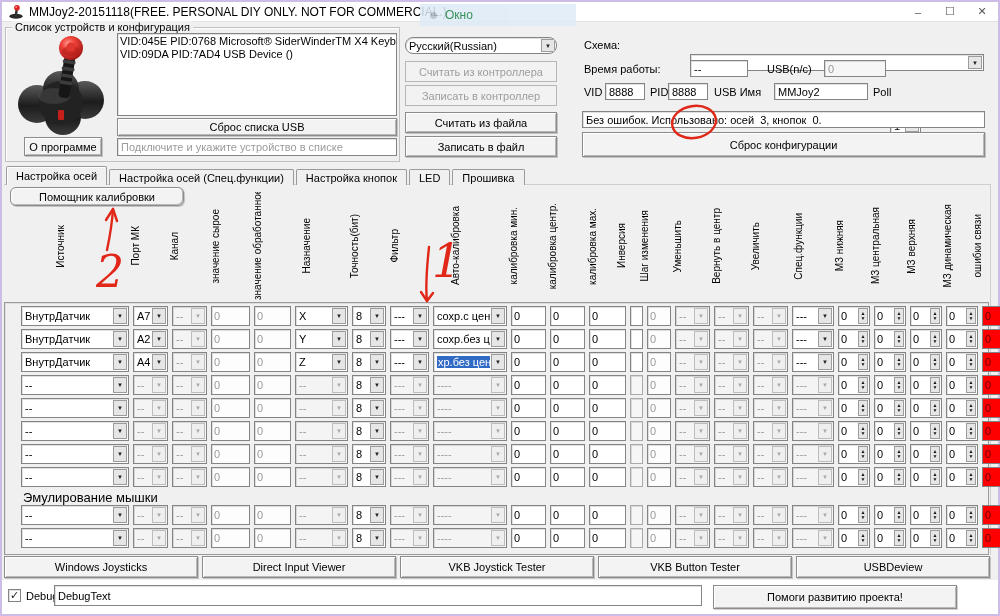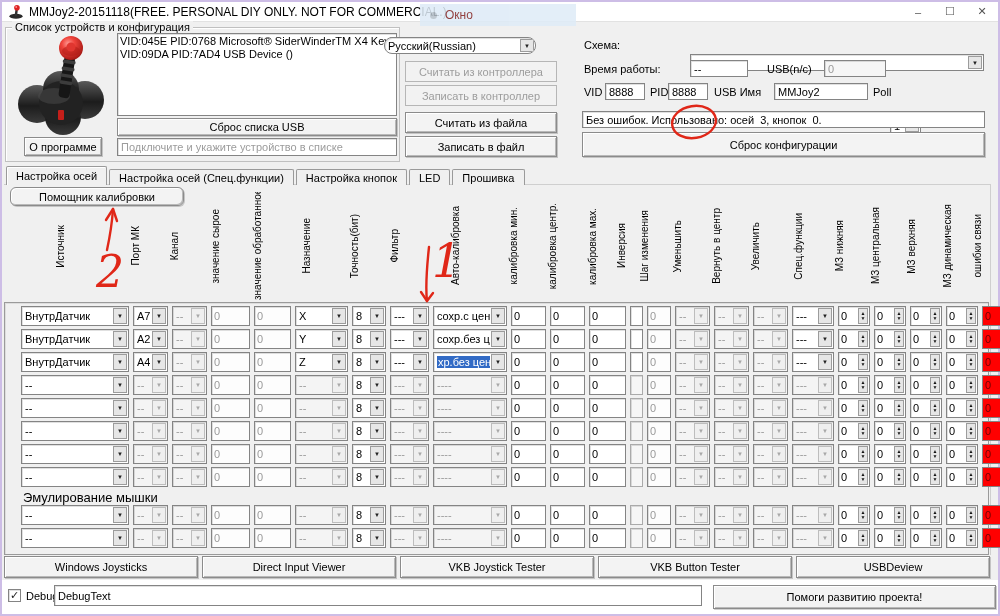--- a/index.html
+++ b/index.html
@@ -7,21 +7,21 @@
   .window{position:relative;width:1000px;height:616px;background:#f0f0f0;overflow:hidden;
           box-shadow:inset 0 0 0 2px #cdbde6;}
   
   .titlebar{position:absolute;left:2px;top:0;right:2px;height:22px;background:#fff;
             display:flex;align-items:center;border-top:2px solid #cdbde6;border-bottom:1px solid #e2e2e2;}
   .titlebar .ticon{width:16px;height:15px;margin:0 5px 0 6px;flex:0 0 auto;}
   .titlebar .ttext{font-size:12px;color:#000;white-space:nowrap;}
   .wctrls{margin-left:auto;display:flex;height:100%;}
   .wbtn{width:32px;display:flex;align-items:center;justify-content:center;font-size:11px;color:#555;}
   .ghost{position:absolute;left:420px;top:4px;width:156px;height:22px;background:#deebf7;opacity:.85;
-         display:flex;align-items:center;font-size:12px;color:#7f1d1d;z-index:5;}
+         display:flex;align-items:center;font-size:12px;color:#15803d;z-index:5;}
   .ghost .dot{width:7px;height:7px;border-radius:50%;background:#b4bfc9;margin:0 8px 0 10px;}
   
   .client{position:absolute;left:2px;top:22px;width:996px;height:592px;background:#f0f0f0;}
   .abs{position:absolute;}
   .lbl{font-size:11px;color:#000;white-space:nowrap;}
   
   .gbox{border:1px solid #c0c0c0;box-shadow:inset 1px 1px 0 #fff;}
   .gbox-label{position:absolute;top:-7px;left:6px;background:#f0f0f0;padding:0 3px;font-size:11px;}
   
   .tbx,.combo,.listbox,.field{background:#fff;border:1px solid #848484;
@@ -151,21 +151,21 @@
       </g>
     </svg>
     <div class="abs listbox" style="left:115px;top:11px;width:280px;height:83px;">
       <div class="li">VID:045E PID:0768 Microsoft® SiderWinderTM X4 Keyboard ()</div>
       <div class="li">VID:09DA PID:7AD4 USB Device ()</div>
     </div>
     <div class="abs btn" style="left:115px;top:96px;width:280px;height:18px;">Сброс списка USB</div>
     <div class="abs btn" style="left:22px;top:115px;width:78px;height:19px;">О программе</div>
     <input class="abs field" style="left: 115px; top: 116px; width: 280px; height: 18px;" placeholder="Подключите и укажите устройство в списке">
 
-    <div class="abs combo" style="left:382px;top:15px;width:152px;height:17px;border-radius:8px;">
+    <div class="abs combo" style="left:403px;top:15px;width:152px;height:17px;border-radius:8px;">
       <span class="cv">Русский(Russian)</span>
       <span class="ca">▼</span>
     </div>
     <div class="abs btn dis" style="left:403px;top:39px;width:152px;height:21px;">Считать из контроллера</div>
     <div class="abs btn dis" style="left:403px;top:63px;width:152px;height:21px;">Записать в контроллер</div>
     <div class="abs btn" style="left:403px;top:90px;width:152px;height:21px;">Считать из файла</div>
     <div class="abs btn" style="left:403px;top:114px;width:152px;height:21px;">Записать в файл</div>
 
     <span class="abs lbl" style="left:582px;top:17px;">Схема:</span>
     <div class="abs combo" style="left:688px;top:15px;width:294px;height:17px;">
@@ -1181,21 +1181,21 @@
       <div class="btn">Direct Input Viewer</div>
       <div class="btn">VKB Joystick Tester</div>
       <div class="btn">VKB Button Tester</div>
       <div class="btn">USBDeview</div>
     </div>
 
     <div class="wstrip">
       <div class="cb abs" style="left:6px;top:9px;">✓</div>
       <span class="abs lbl" style="left:24px;top:10px;">Debug</span>
       <input class="abs field" style="left: 52px; top: 5px; width: 648px; height: 21px;" value="DebugText">
-      <div class="abs btn" style="left:711px;top:5px;width:283px;height:24px;">Помоги развитию проекта!</div>
+      <div class="abs btn" style="left:711px;top:5px;width:244px;height:24px;">Помоги развитию проекта!</div>
     </div>
   </div>
 
   <svg class="anno" viewBox="0 0 1000 616">
     <g stroke="#e02718" stroke-width="2.4" fill="none" stroke-linecap="round">
       <ellipse cx="694" cy="122" rx="22" ry="16" transform="rotate(-9 694 122)"></ellipse>
       <path d="M 429 247 C 427 266, 425 284, 427 301"></path>
       <path d="M 427 301 l -6 -9 M 427 301 l 6 -8"></path>
       <path d="M 107 250 C 110 236, 112 224, 113 209"></path>
       <path d="M 113 209 l -7 11 M 113 209 l 4 12"></path>

